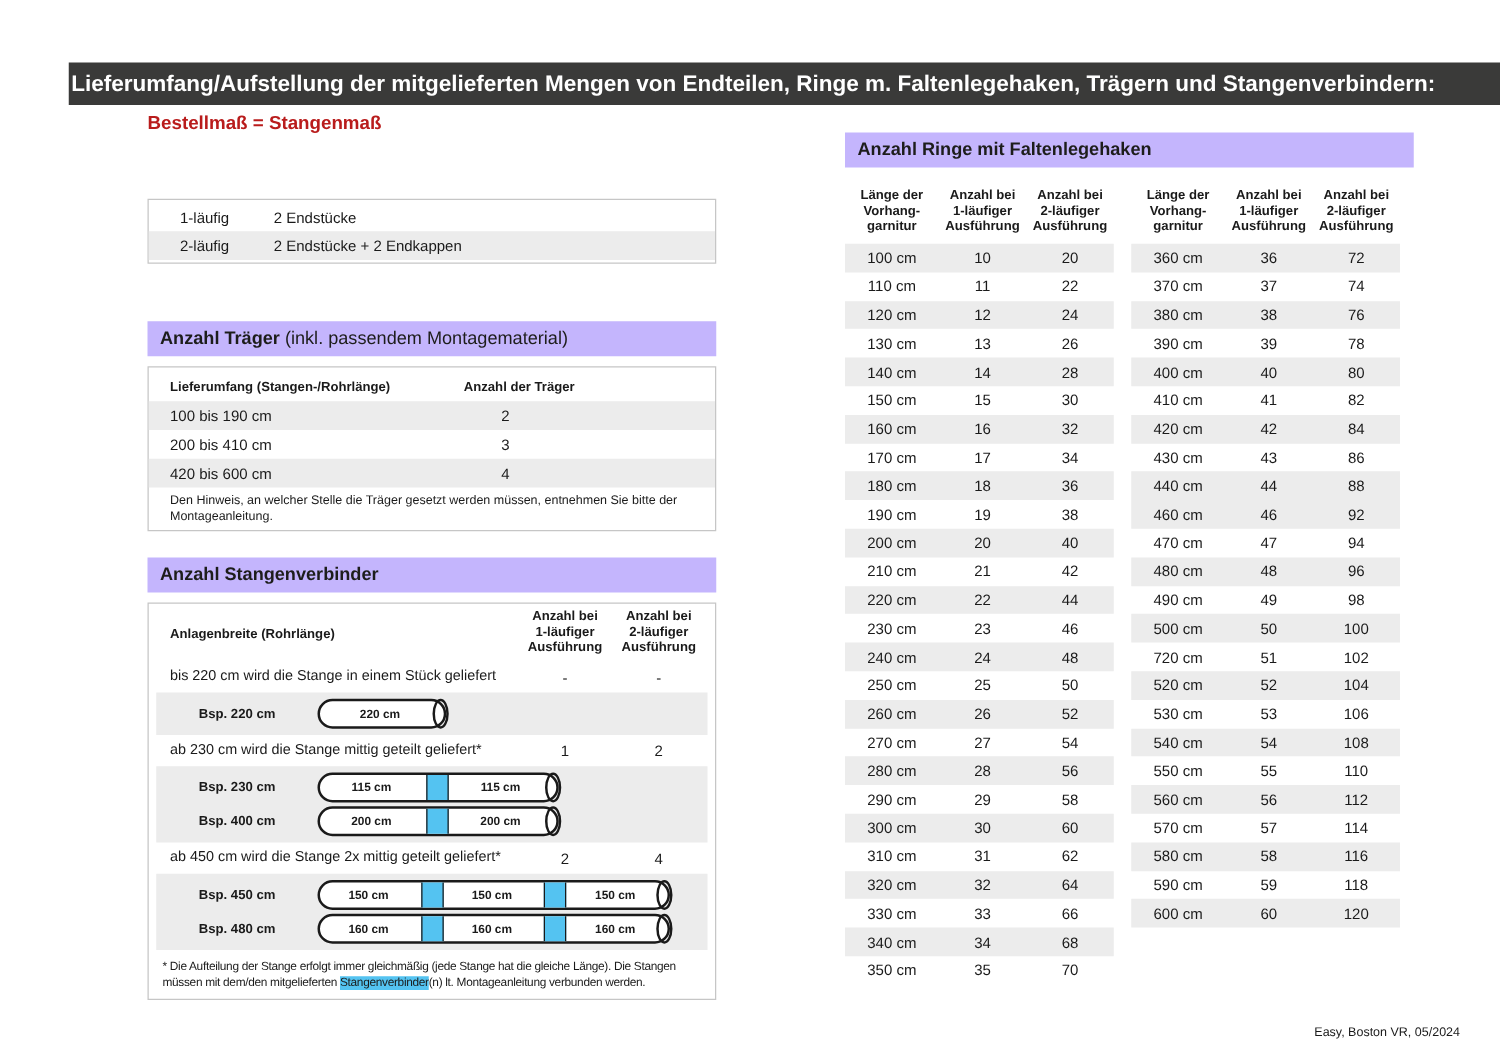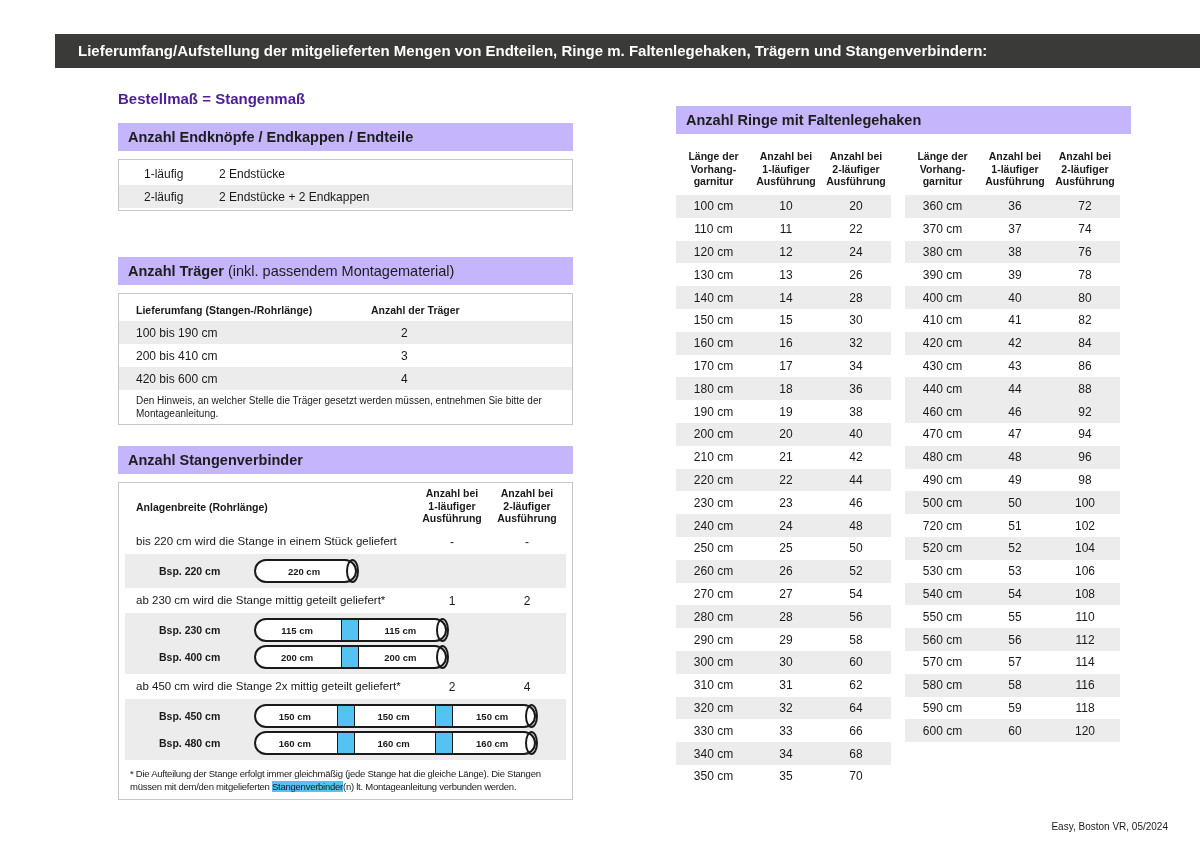--- a/index.html
+++ b/index.html
@@ -1,23 +1,23 @@
 <!DOCTYPE html>
 <html><head>
 <meta charset="utf-8">
 <style>
   * { margin:0; padding:0; box-sizing:border-box; }
   html,body { background:#ffffff; }
   body { font-family:"Liberation Sans", sans-serif; color:#1a1a1a; }
   .page { position:relative; width:1200px; height:849px; background:#fff; overflow:hidden; }
 
-  .titlebar { position:absolute; left:55px; top:34px; width:1145px; height:34px; background:#3a3a39;
-              color:#fff; font-size:15px; font-weight:bold; line-height:34px; padding-left:23px; white-space:nowrap; }
-
-  .subtitle { position:absolute; left:118px; top:90px; font-size:15px; font-weight:bold; color:#4c1d95; }
+  .titlebar { position:absolute; left:55px; top:50px; width:1145px; height:34px; background:#3a3a39;
+              color:#fff; font-size:18px; font-weight:bold; line-height:34px; padding-left:2px; white-space:nowrap; }
+
+  .subtitle { position:absolute; left:118px; top:90px; font-size:15px; font-weight:bold; color:#b91c1c; }
 
   .secbar { position:absolute; width:455px; height:28px; background:#c4b5fd; line-height:28px;
             padding-left:10px; font-size:14.5px; color:#1d1d1b; font-weight:bold; }
   .secbar .n { font-weight:normal; }
   .secbar.s1 { left:118px; top:123px; }
   .secbar.s2 { left:118px; top:257px; }
   .secbar.s3 { left:118px; top:446px; }
   .secbar.ringbar { left:676px; top:106px; }
 
   .box { position:absolute; background:#fff; border:1px solid #c6c6c6; }
@@ -81,23 +81,20 @@
 <body>
 
 <div class="page">
 
   <div class="titlebar">
     <span>Lieferumfang/Aufstellung der mitgelieferten Mengen von Endteilen, Ringe m. Faltenlegehaken, Trägern und Stangenverbindern:</span>
   </div>
 
   <div class="subtitle">Bestellmaß = Stangenmaß</div>
 
-  <div class="secbar s1">
-    <span>Anzahl Endknöpfe / Endkappen / Endteile</span>
-  </div>
   <div class="box endteile-box">
     <div id="endteile-rows">
         <div class="et-row">
           <div class="et-label">1-läufig</div>
           <div class="et-value">2 Endstücke</div>
         </div>
         <div class="et-row shaded">
           <div class="et-label">2-läufig</div>
           <div class="et-value">2 Endstücke + 2 Endkappen</div>
         </div>

